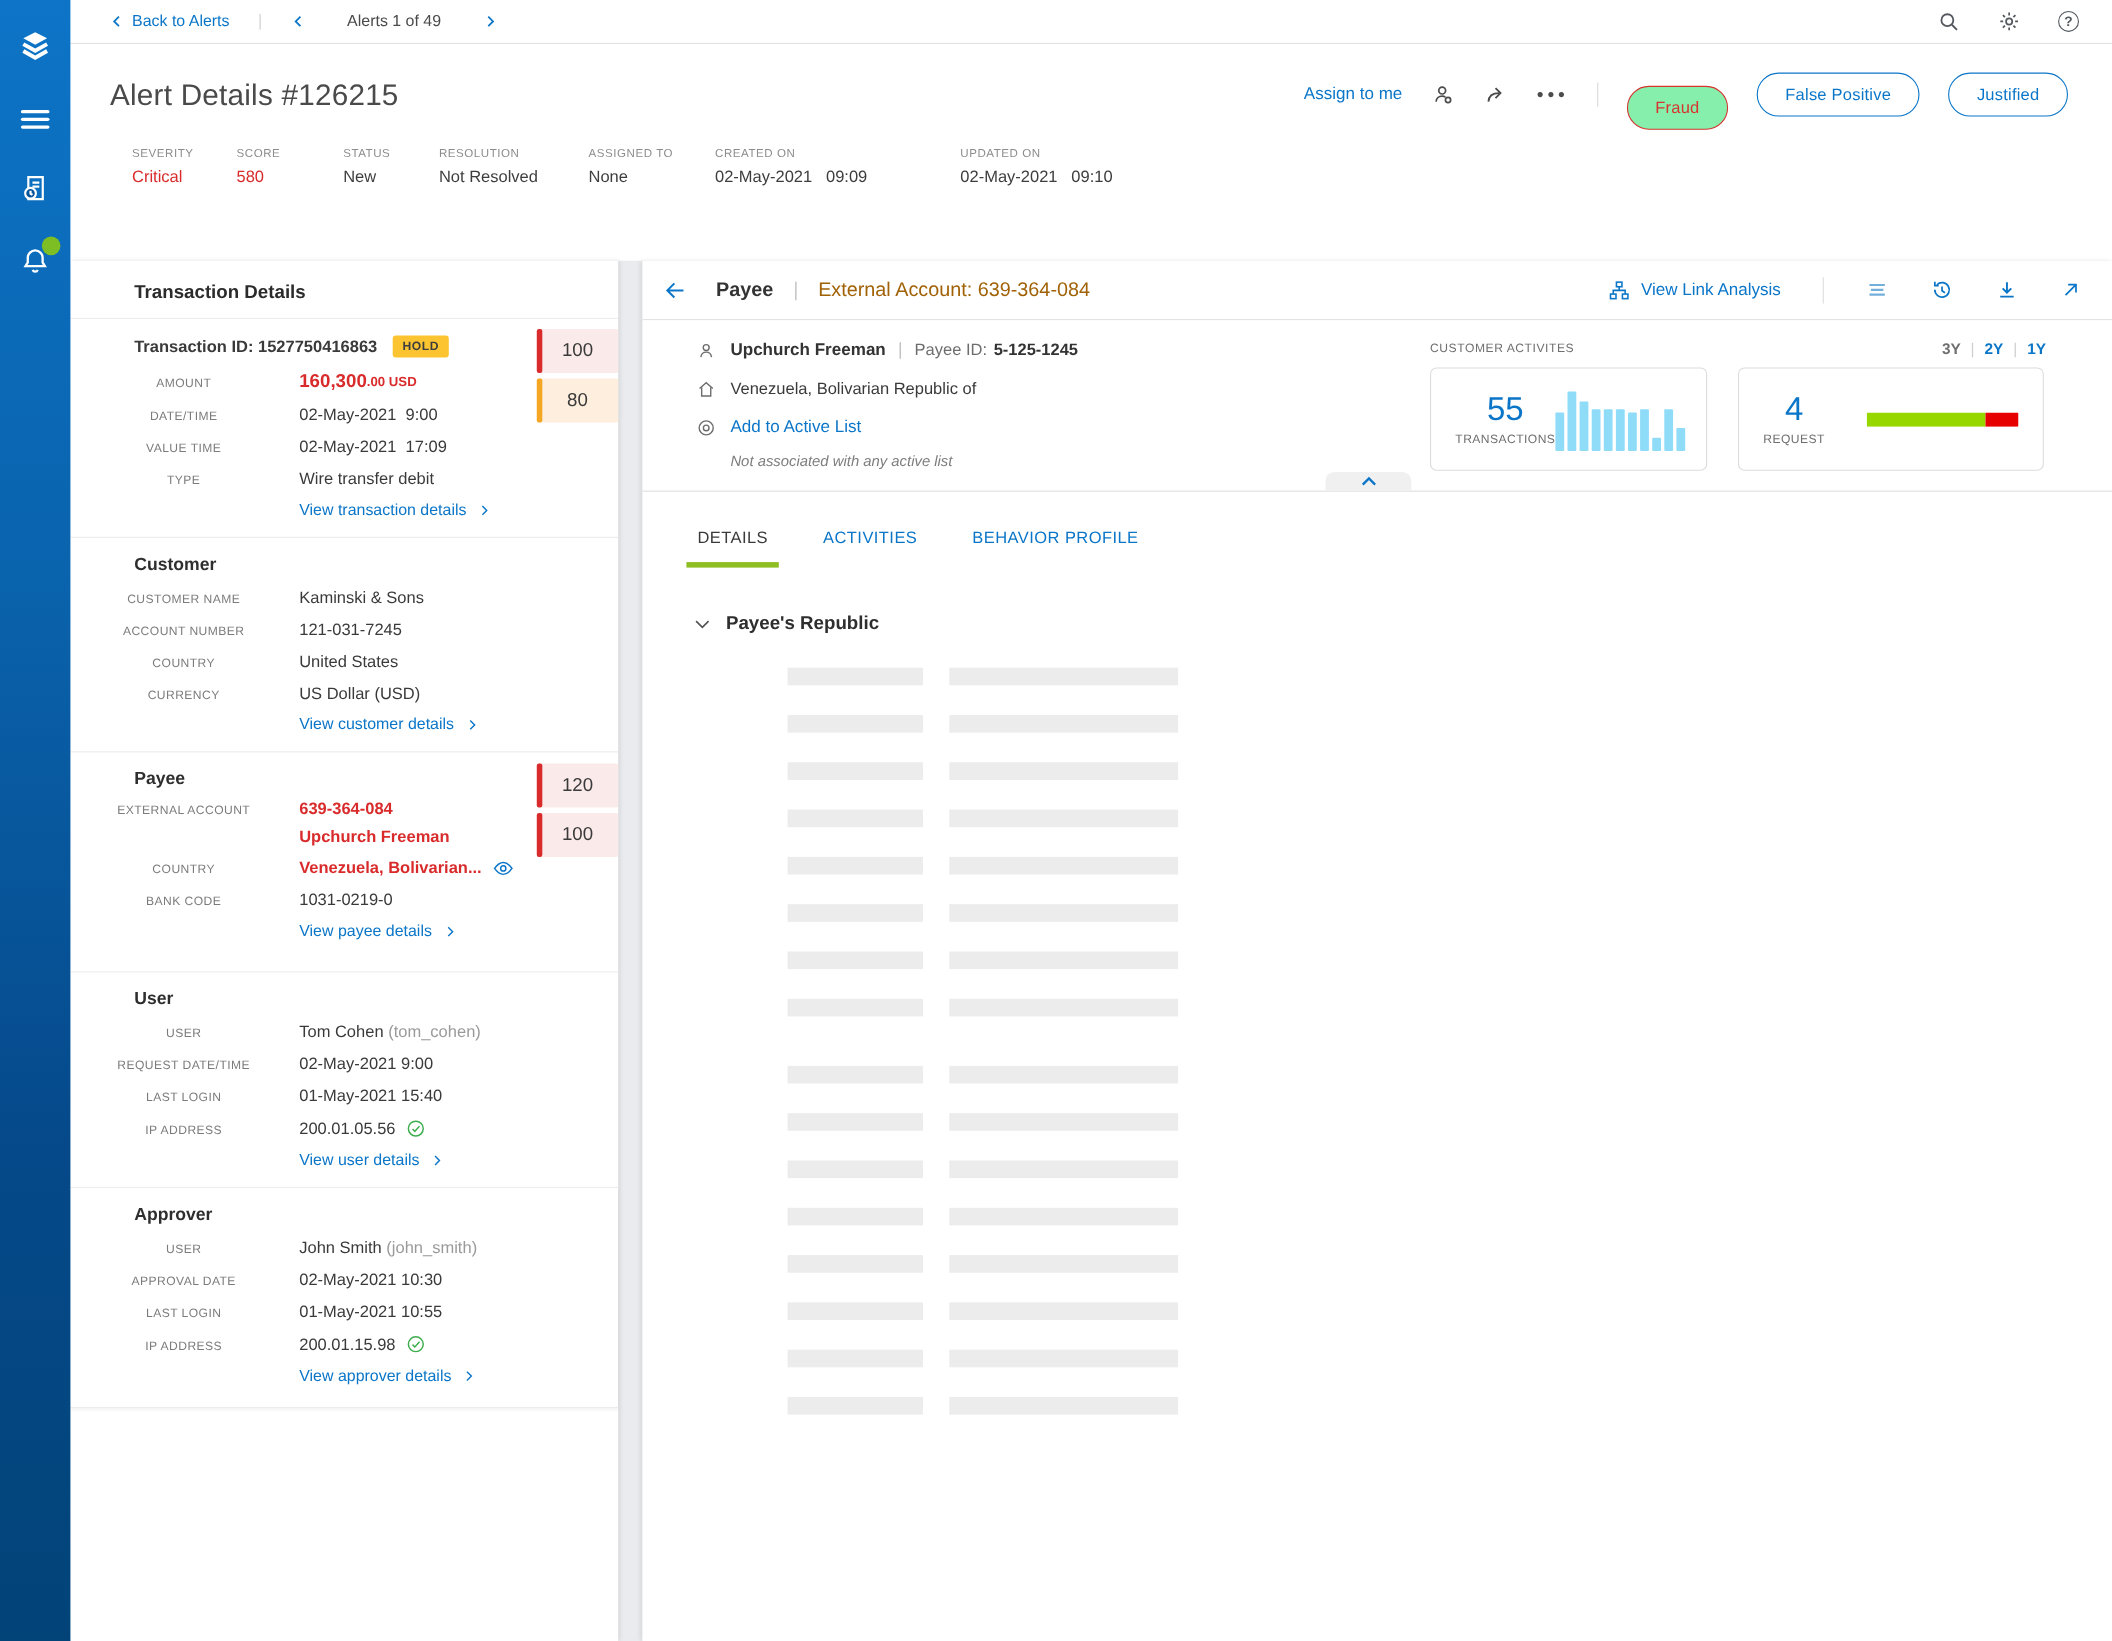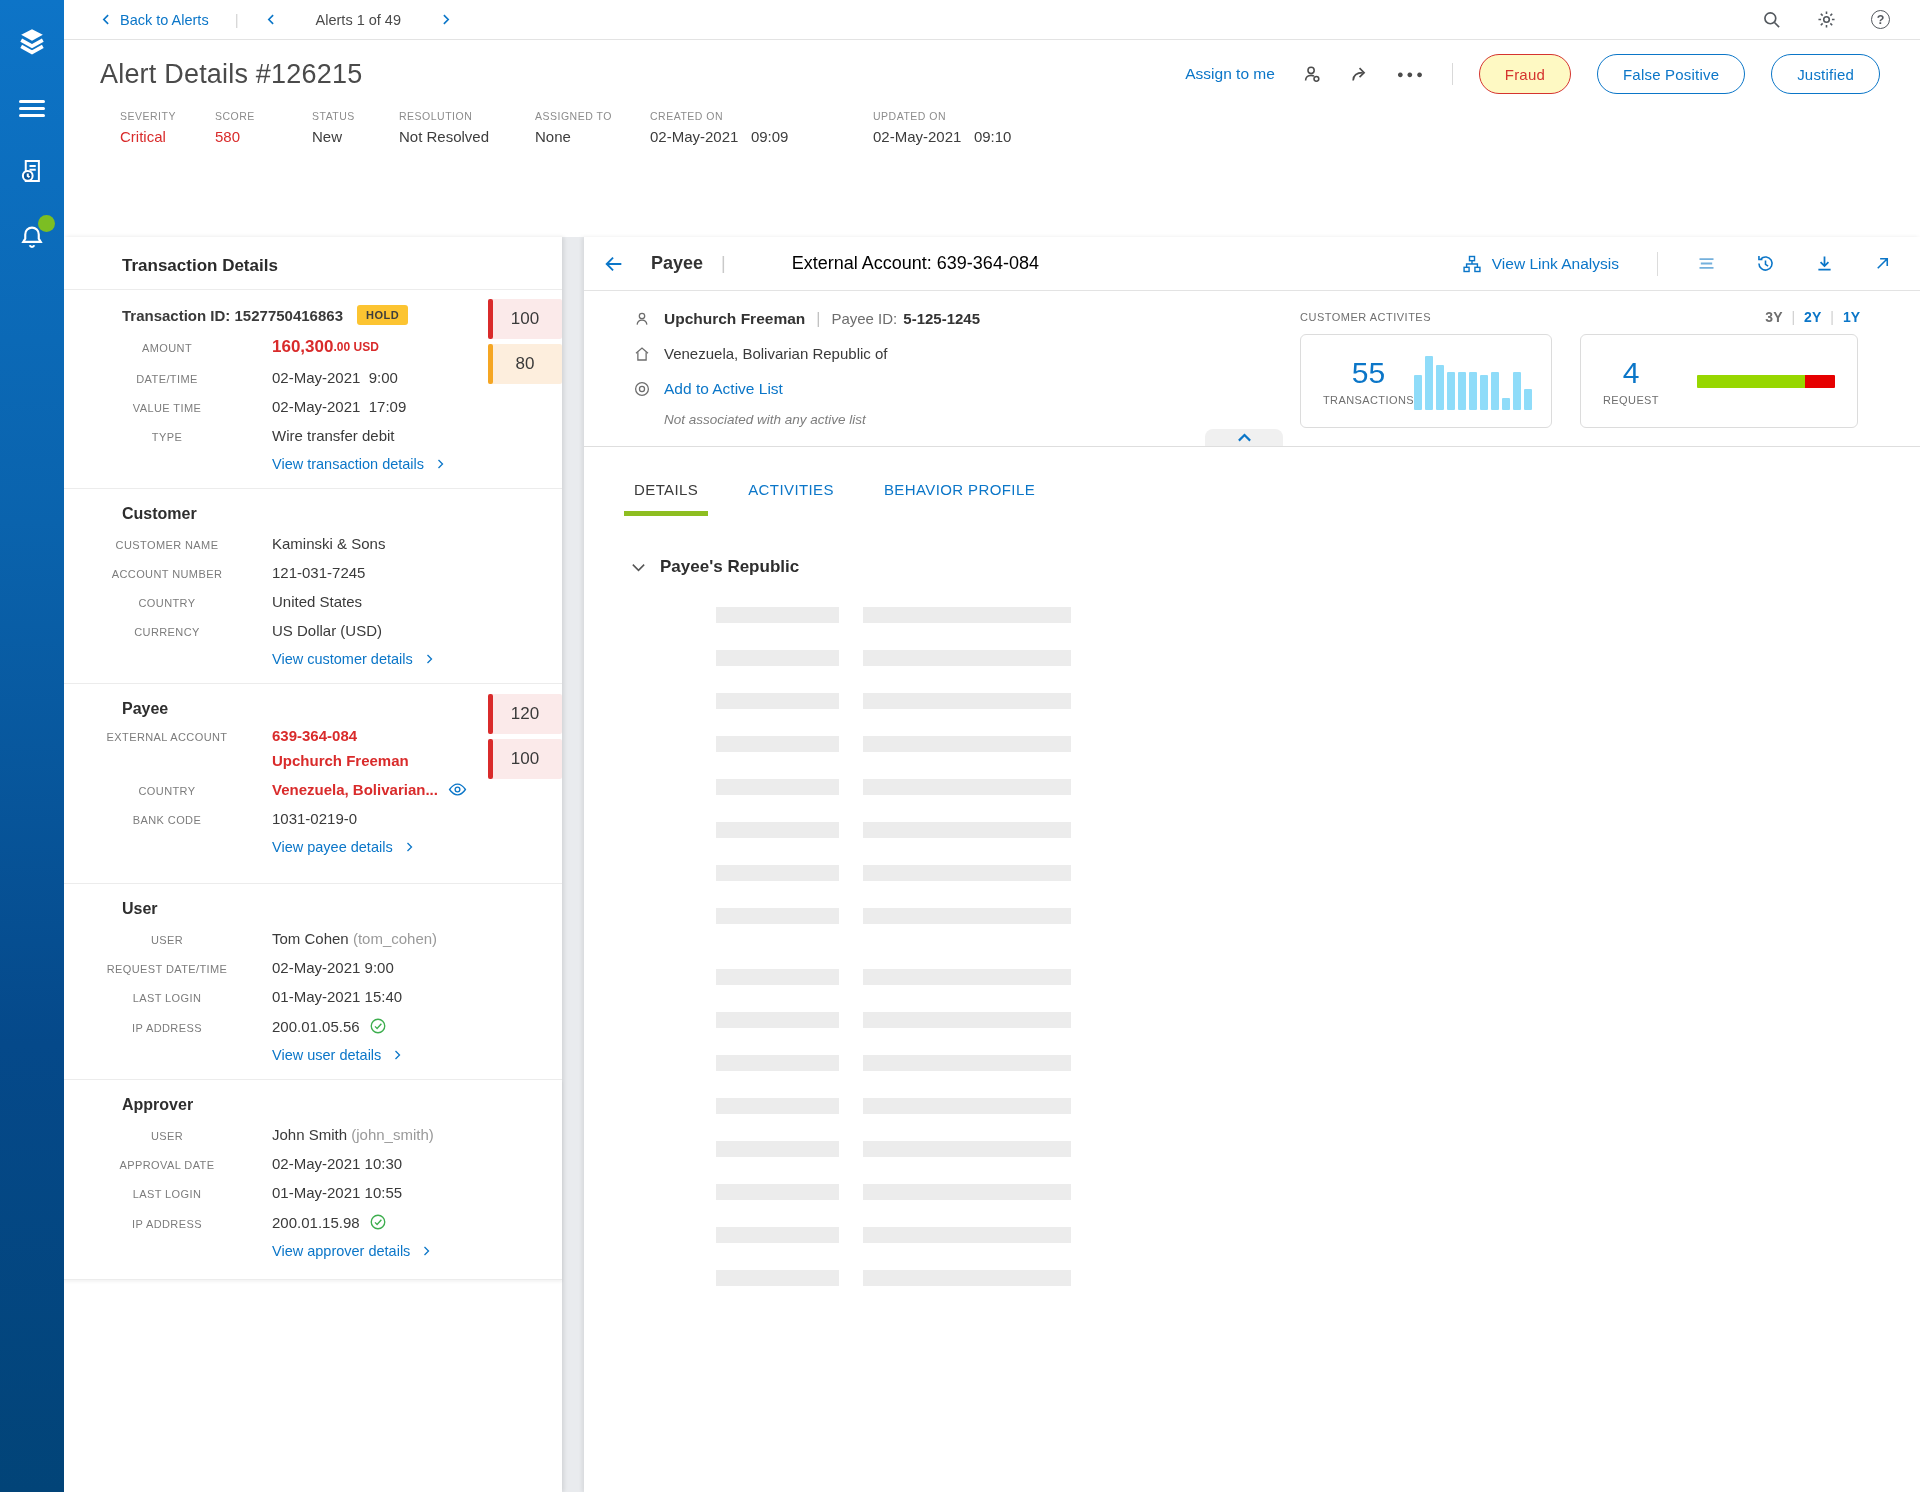--- a/index.html
+++ b/index.html
@@ -43,21 +43,21 @@
   .page-title { font-size:27px; color:#4a4a4a; letter-spacing:.2px; }
   .title-actions { margin-left:auto; display:flex; align-items:center; gap:26px; }
   .assign-link { font-size:15.5px; color:#0b76c8; cursor:pointer; }
   .act-div { width:1px; height:22px; background:#d9d9d9; }
   .icon-btn { color:#4c4c4c; cursor:pointer; }
   .dots { font-size:11px; letter-spacing:3px; color:#4c4c4c; cursor:pointer; font-weight:bold; }
   .pill {
     height:40px; border-radius:21px; font-size:15px; display:flex; align-items:center;
     padding:0 25px; cursor:pointer; background:#fff; letter-spacing:.2px;
   }
-  .pill-fraud { border:1.5px solid #d5342f; color:#d5342f; background:#fef9c3; }
+  .pill-fraud { border:1.5px solid #d5342f; color:#d5342f; background:#86efac;margin-top:24px; }
   .pill-blue { border:1.5px solid #0b76c8; color:#0b76c8; }
 
   .meta-row { display:flex; margin:16px 0 0 20px; }
   .meta-col .m-label { font-size:10.5px; color:#8c8c8c; letter-spacing:.5px; }
   .meta-col .m-value { font-size:15px; color:#3d3d3d; margin-top:6px; white-space:pre; }
   .meta-col .red { color:#d92b2b; }
   .mc0{width:95px} .mc1{width:97px} .mc2{width:87px} .mc3{width:136px} .mc4{width:115px} .mc5{width:223px}
 
   .overview-band {
     margin-top:25px; height:63px; background:#f2f2f2; display:flex; align-items:center;
@@ -102,21 +102,21 @@
 
   
   .rpanel {
     position:absolute; left:520px; top:0; right:0; height:100%;
     background:#fff; box-shadow:-2px 0 4px rgba(0,0,0,.08);
   }
   .rp-header { height:54px; display:flex; align-items:center; padding:0 28px 0 19px; border-bottom:1px solid #e3e3e3; }
   .back-ic { color:#0b76c8; cursor:pointer; }
   .rp-title { font-size:18px; font-weight:bold; color:#333; margin-left:26px; }
   .rp-pipe { color:#c9c9c9; font-size:18px; margin:0 18px; }
-  .rp-sub { font-size:18px; color:#000000;margin-left:48px; }
+  .rp-sub { font-size:18px; color:#a16207; }
   .rp-tools { margin-left:auto; display:flex; align-items:center; gap:38px; }
   .vla { display:flex; align-items:center; gap:10px; color:#0b76c8; font-size:15.5px; cursor:pointer; }
   .tool-div { width:1px; height:24px; background:#dcdcdc; }
   .tool { color:#0b76c8; cursor:pointer; }
   .tool-muted { color:#74b0dc; }
 
   .rp-body { position:relative; height:1200px; }
   .info-block { position:absolute; top:16px; left:49px; }
   .info-row { display:flex; align-items:center; margin-bottom:12px; height:23px; }
   .info-ic { width:18px; color:#6d6d6d; margin-right:13px; }

